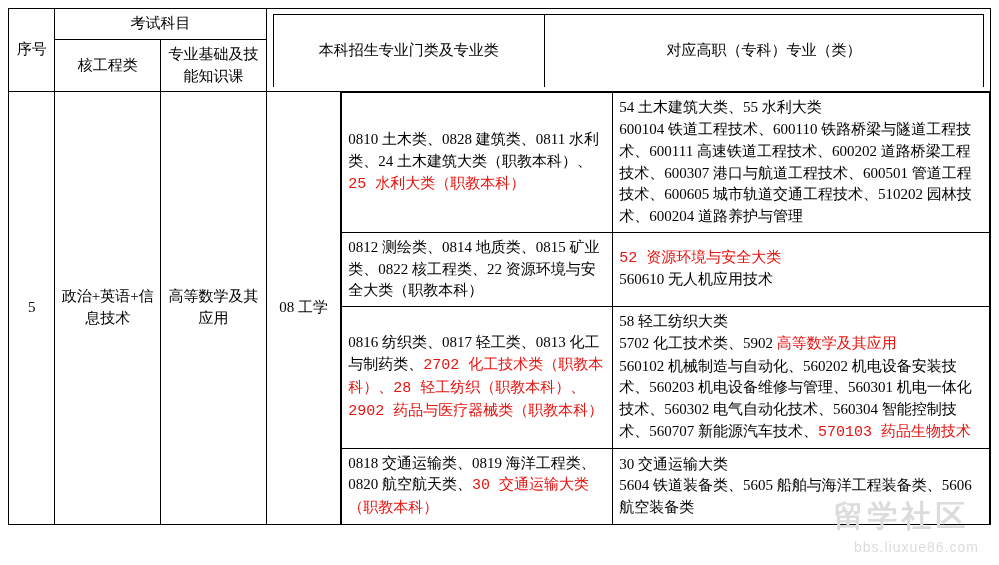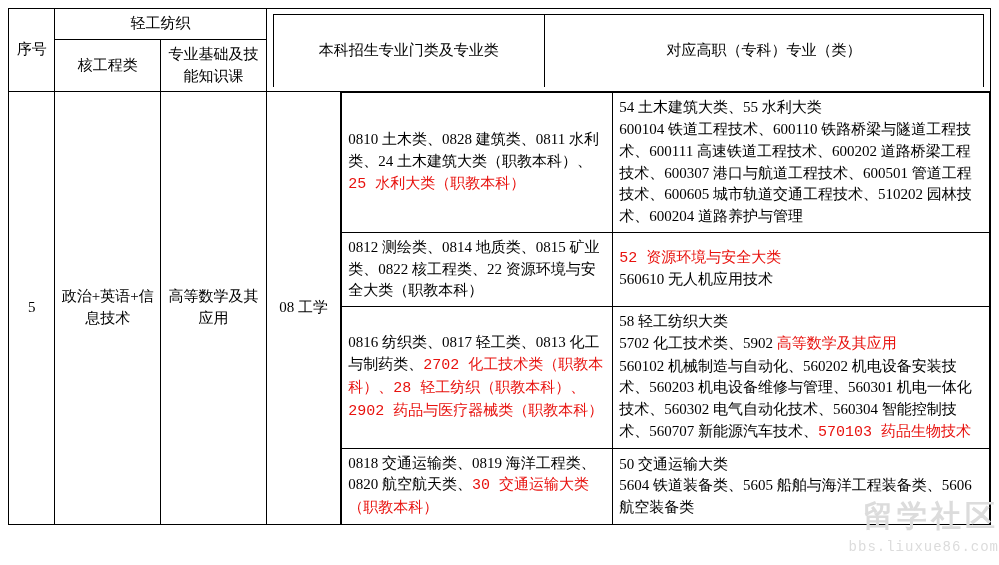--- a/index.html
+++ b/index.html
@@ -65,25 +65,25 @@
   }
   .inner tr:last-child td { border-bottom: 0; }
   .inner td.major { width: 258px; border-right: 1px solid #000000; }
   .inner td.voc { width: auto; }
   .nopad { padding: 0 !important; }
   .hdr-sub { font-size: 15.5px; }
   .vert-center { text-align: center; }
 
   .watermark {
     position: absolute;
-    right: 0;
+    right: 20px;
     bottom: 10px;
-    text-align: right;
+    text-align: center;
     color: #d8d8d8;
-    font-family: Liberation Mono, monospace;
+    font-family: Liberation Sans, sans-serif;
     pointer-events: none;
     user-select: none;
   }
   .watermark .wm-main {
     font-size: 30px;
     letter-spacing: 4px;
     font-weight: bold;
     color: #dcdcdc;
   }
   .watermark .wm-sub {
@@ -102,21 +102,21 @@
     <colgroup>
       <col class="c-no">
       <col class="c-pub">
       <col class="c-spec">
       <col class="c-code">
       <col style="width:645px">
     </colgroup>
     <tbody>
       <tr>
         <th class="hdr" rowspan="2">序号</th>
-        <th class="hdr" colspan="2">轻工纺织</th>
+        <th class="hdr" colspan="2">考试科目</th>
         <th class="hdr" colspan="2" rowspan="2">
           <table class="inner" style="width:100%">
             <tbody>
                 <tr>
               <td class="major vert-center hdr-sub" style="border-bottom:0; padding:10px 6px;">本科招生专业门类及专业类</td>
               <td class="voc vert-center hdr-sub" style="border-bottom:0; padding:25px 6px;">对应高职（专科）专业（类）</td>
             </tr>
           </tbody>
             </table>
         </th>
@@ -164,21 +164,21 @@
                 <div>
                   <span>560102 机械制造与自动化、560202 机电设备安装技术、560203 机电设备维修与管理、560301 机电一体化技术、560302 电气自动化技术、560304 智能控制技术、560707 新能源汽车技术、</span><span class="red">570103 药品生物技术</span>
                 </div>
               </td>
             </tr>
             <tr>
               <td class="major cell-text">
                 <span>0818 交通运输类、0819 海洋工程类、0820 航空航天类、</span><span class="red">30 交通运输大类（职教本科）</span>
               </td>
               <td class="voc cell-text">
-                <div>50 交通运输大类</div>
+                <div>30 交通运输大类</div>
                 <div>5604 铁道装备类、5605 船舶与海洋工程装备类、5606 航空装备类</div>
               </td>
             </tr>
           </tbody>
             </table>
         </td>
       </tr>
     </tbody>
   </table>
 </div>

